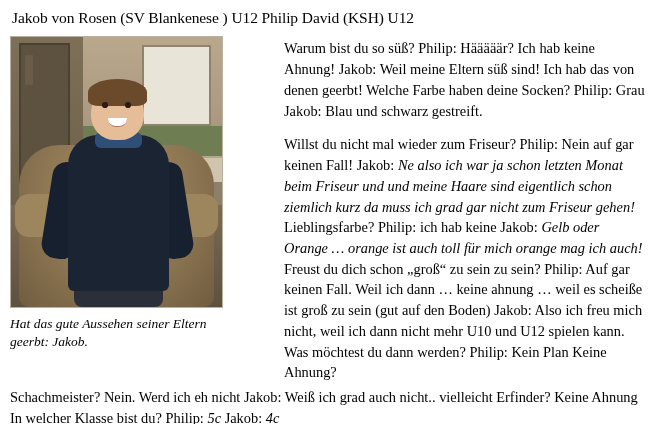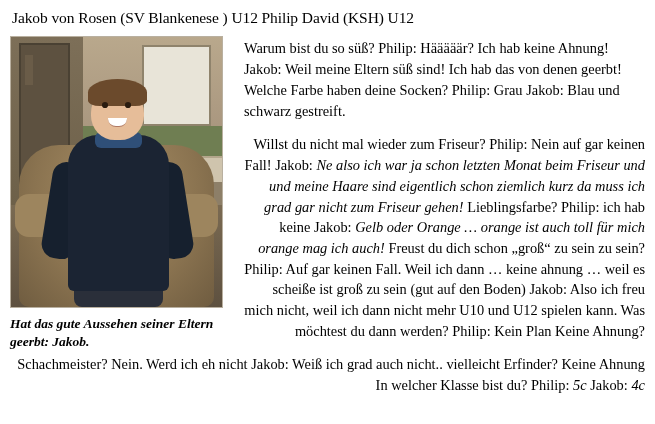--- a/index.html
+++ b/index.html
@@ -31,49 +31,49 @@
   }
   .columns {
     display: flex;
     flex-direction: row;
     align-items: flex-start;
   }
   .left-col {
     width: 222px;
     flex: 0 0 222px;
     margin-right: 12px;
-    font-weight: bold;
   }
   .photo {
     width: 213px;
     height: 272px;
     display: block;
     border: 1px solid #b9b0a0;
     box-sizing: border-box;
   }
   .caption {
     font-family: "Liberation Serif", serif;
     font-style: italic;
     font-size: 13.5px;
     line-height: 1.3;
     margin-top: 7px;
     width: 213px;
   }
   .right-col {
     flex: 1 1 auto;
     padding-top: 2px;
+    margin-left: 40px;
   }
   .para {
     font-family: "Liberation Serif", serif;
     font-size: 14.4px;
     line-height: 1.44;
     margin: 0 0 13px 0;
     text-align: left;
   }
-  .para:last-child { margin-bottom: 0; text-align: right; }
+  .para:last-child { margin-bottom: 0; }
   .it { font-style: italic; }
   .bottom {
     clear: both;
     margin-top: 4px;
     font-family: "Liberation Serif", serif;
     font-size: 14.4px;
     line-height: 1.44;
   }
   .bottom p { margin: 0 0 2px 0; }
 

